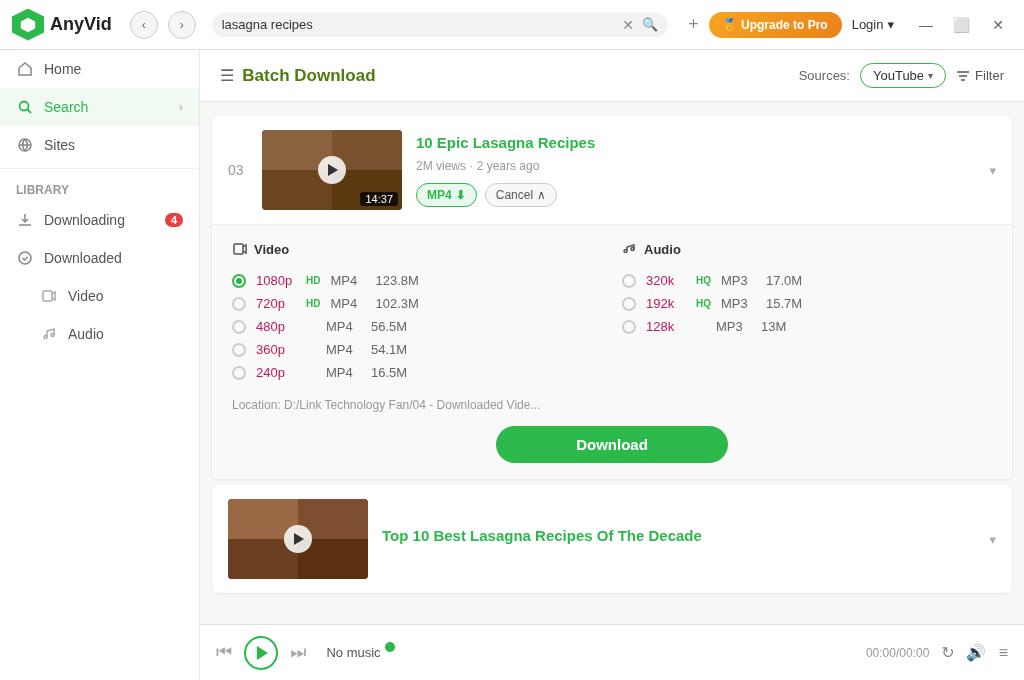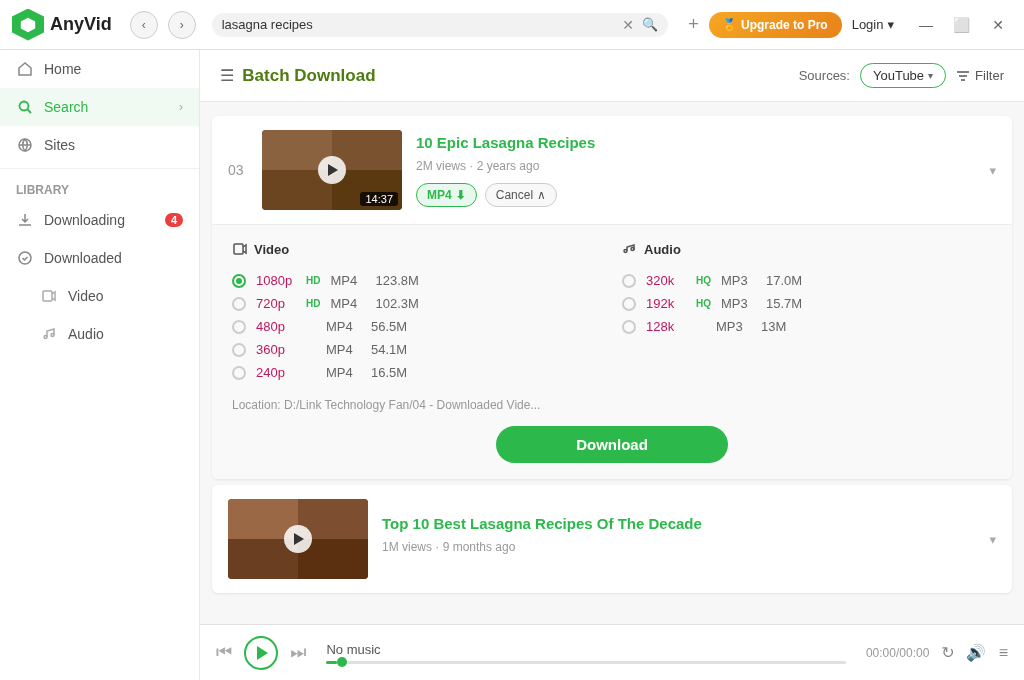--- a/index.html
+++ b/index.html
@@ -100,21 +100,21 @@
 
     
     .video-card-2 { background: #fff; margin: 6px 12px; border-radius: 6px; overflow: hidden; box-shadow: 0 1px 3px rgba(0,0,0,0.08); }
 
     
     .bottom-player { background: #fff; border-top: 1px solid #e0e0e0; height: 56px; display: flex; align-items: center; padding: 0 16px; gap: 12px; flex-shrink: 0; }
     .player-prev { color: #aaa; cursor: pointer; font-size: 18px; }
     .player-play { width: 34px; height: 34px; border-radius: 50%; border: 2px solid #2db84b; display: flex; align-items: center; justify-content: center; cursor: pointer; }
     .player-play::after { content: ''; border-left: 11px solid #2db84b; border-top: 7px solid transparent; border-bottom: 7px solid transparent; margin-left: 2px; }
     .player-next { color: #aaa; cursor: pointer; font-size: 18px; }
-    .player-track { flex: 1; display: flex; flex-direction: column; gap: 4px; margin: 0 8px; }
+    .player-track { flex: 1; display: flex; flex-direction: row; gap: 4px; margin: 0 8px; }
     .player-title { font-size: 13px; color: #555; }
     .player-progress { height: 3px; background: #e0e0e0; border-radius: 2px; position: relative; cursor: pointer; }
     .player-progress-fill { height: 100%; width: 2%; background: #2db84b; border-radius: 2px; }
     .player-dot { width: 10px; height: 10px; border-radius: 50%; background: #2db84b; position: absolute; top: -3.5px; left: 2%; }
     .player-time { font-size: 12px; color: #999; }
     .player-controls-right { display: flex; align-items: center; gap: 12px; }
     .ctrl-icon { color: #888; cursor: pointer; font-size: 16px; }
   </style>
 </head>
 <body>
@@ -380,21 +380,20 @@
             <div class="thumb-grid">
               <div class="thumb-cell" style="background:#9B6845"></div>
               <div class="thumb-cell" style="background:#7D4F30"></div>
               <div class="thumb-cell" style="background:#6A3E20"></div>
               <div class="thumb-cell" style="background:#5A3010"></div>
             </div>
             <div class="play-overlay"></div>
           </div>
           <div class="video-info">
             <div class="video-title">Top 10 Best Lasagna Recipes Of The Decade</div>
-            <div class="video-meta">1M views · 9 months ago</div>
           </div>
           <span class="card-expand">▾</span>
         </div>
       </div>
 
     </div>
 
     <div class="bottom-player">
       <div class="player-prev">⏮</div>
       <div class="player-play"></div>

